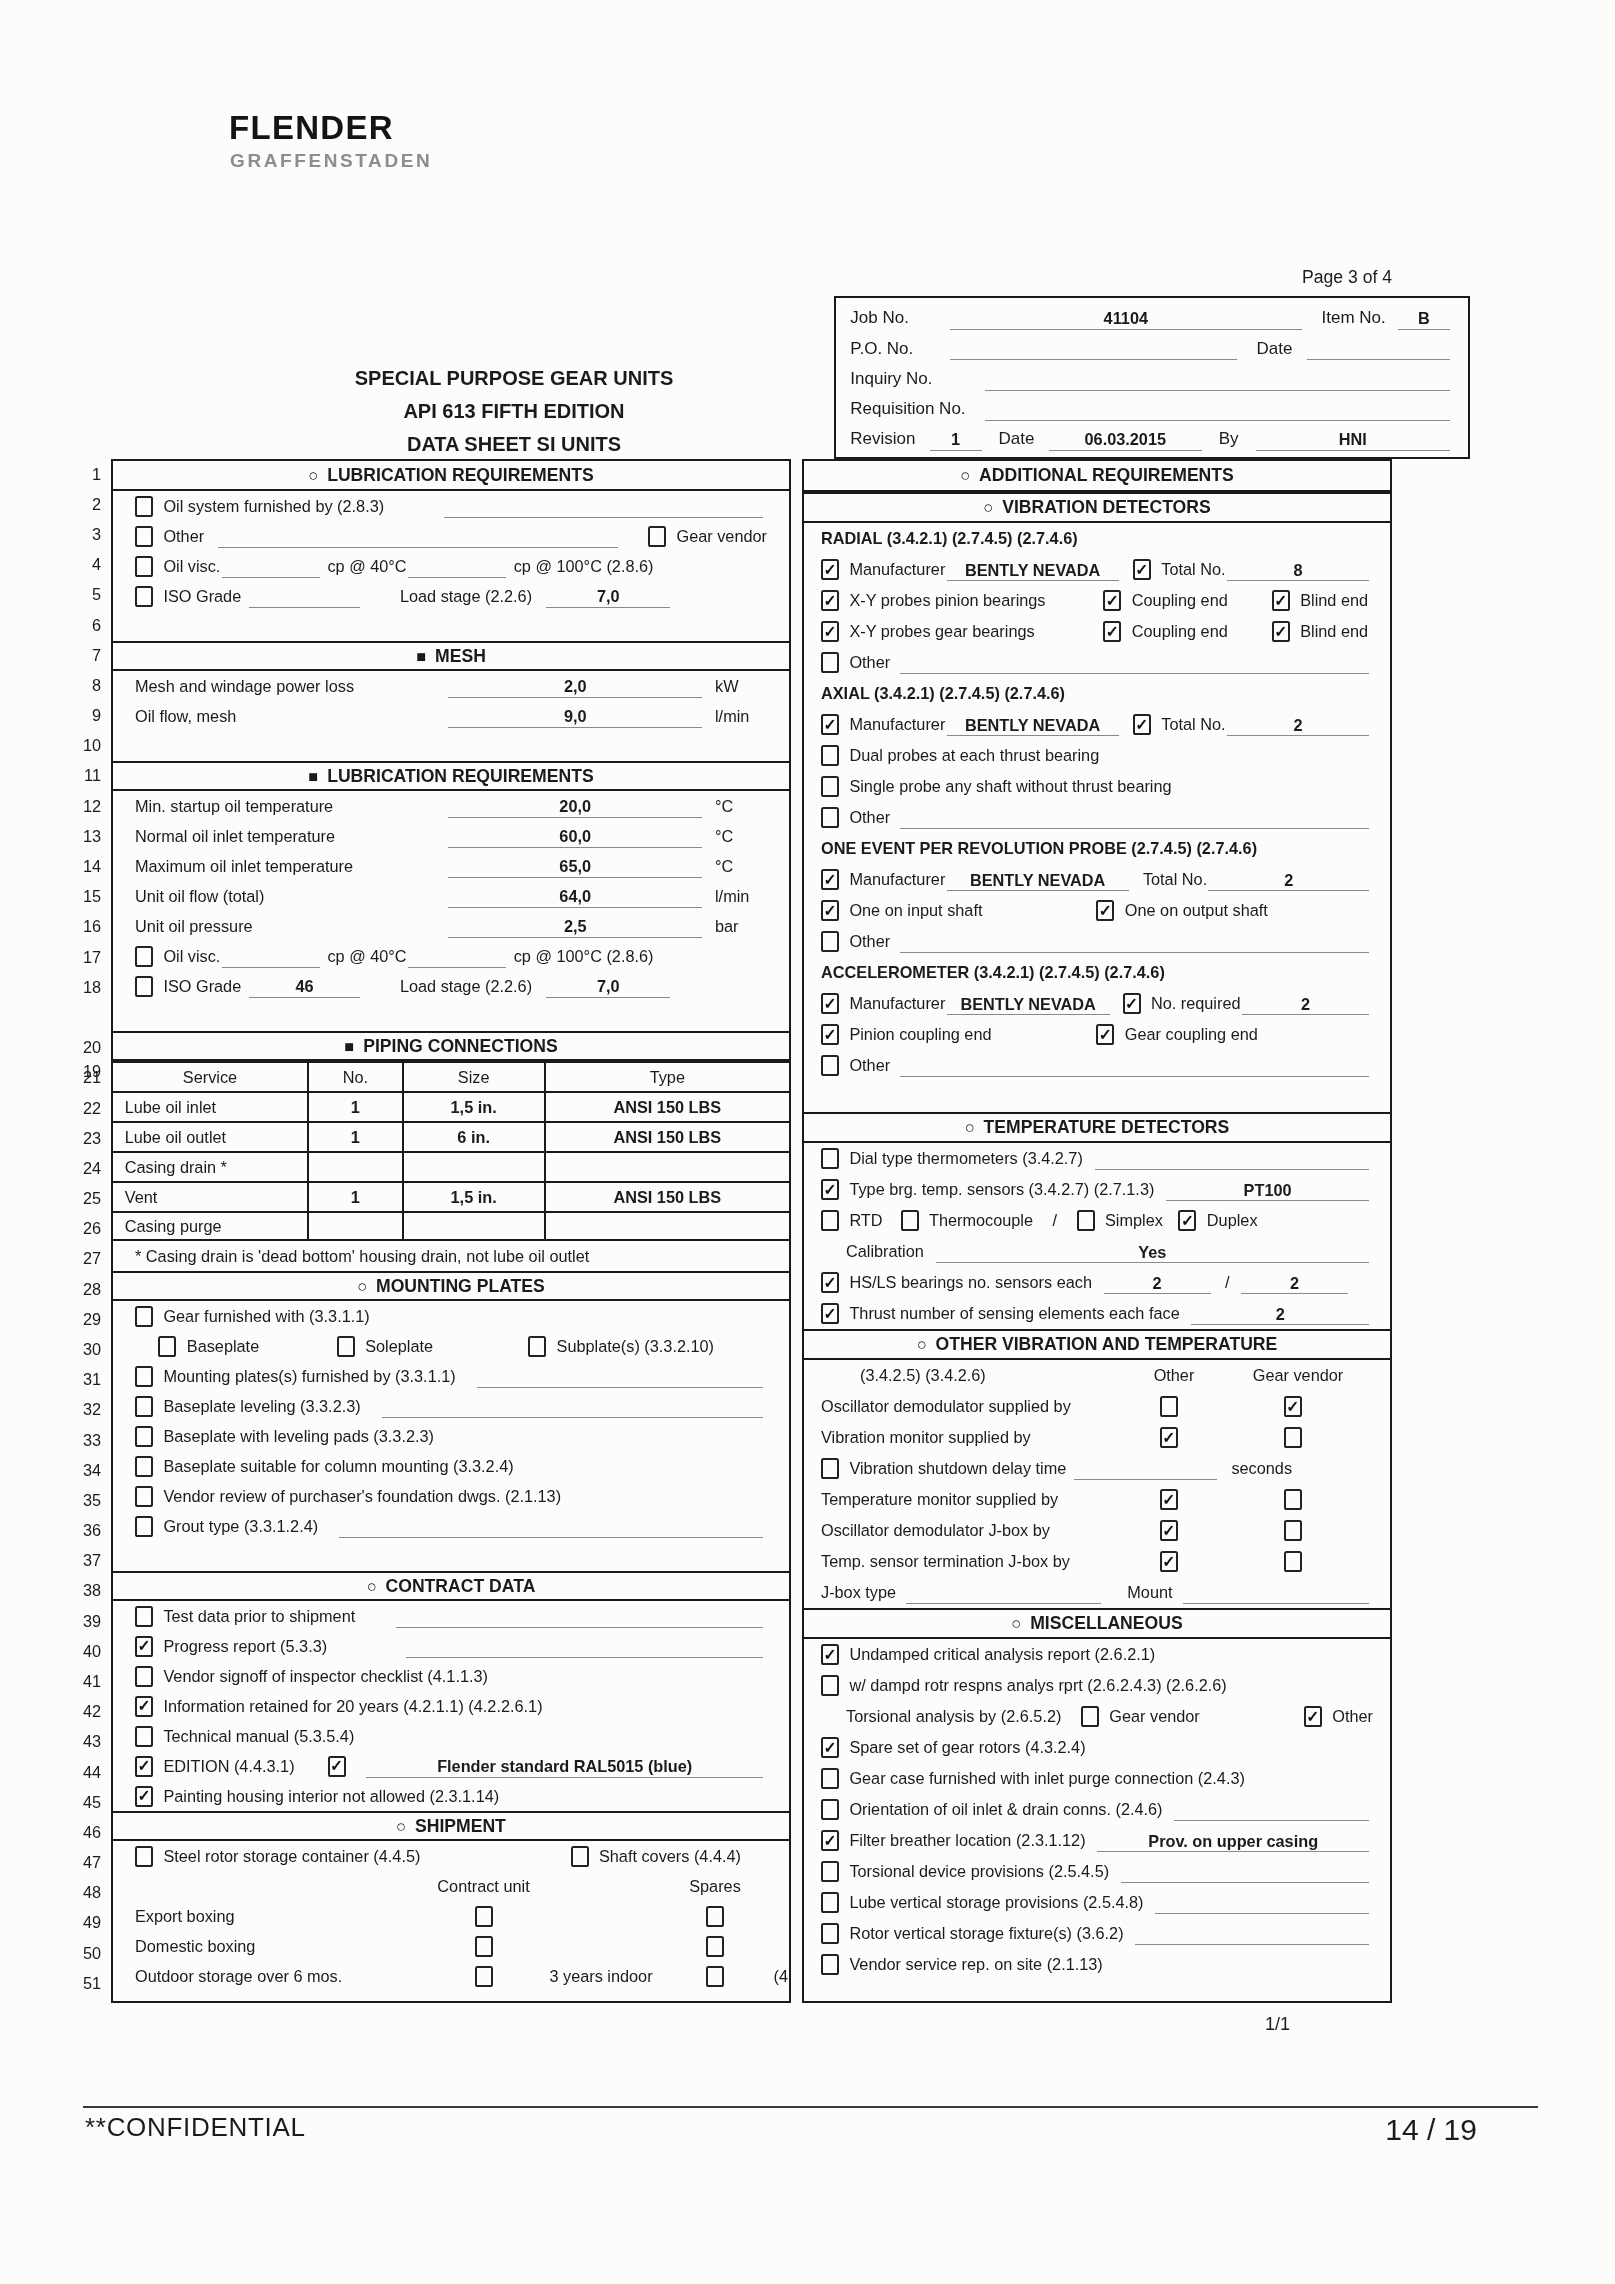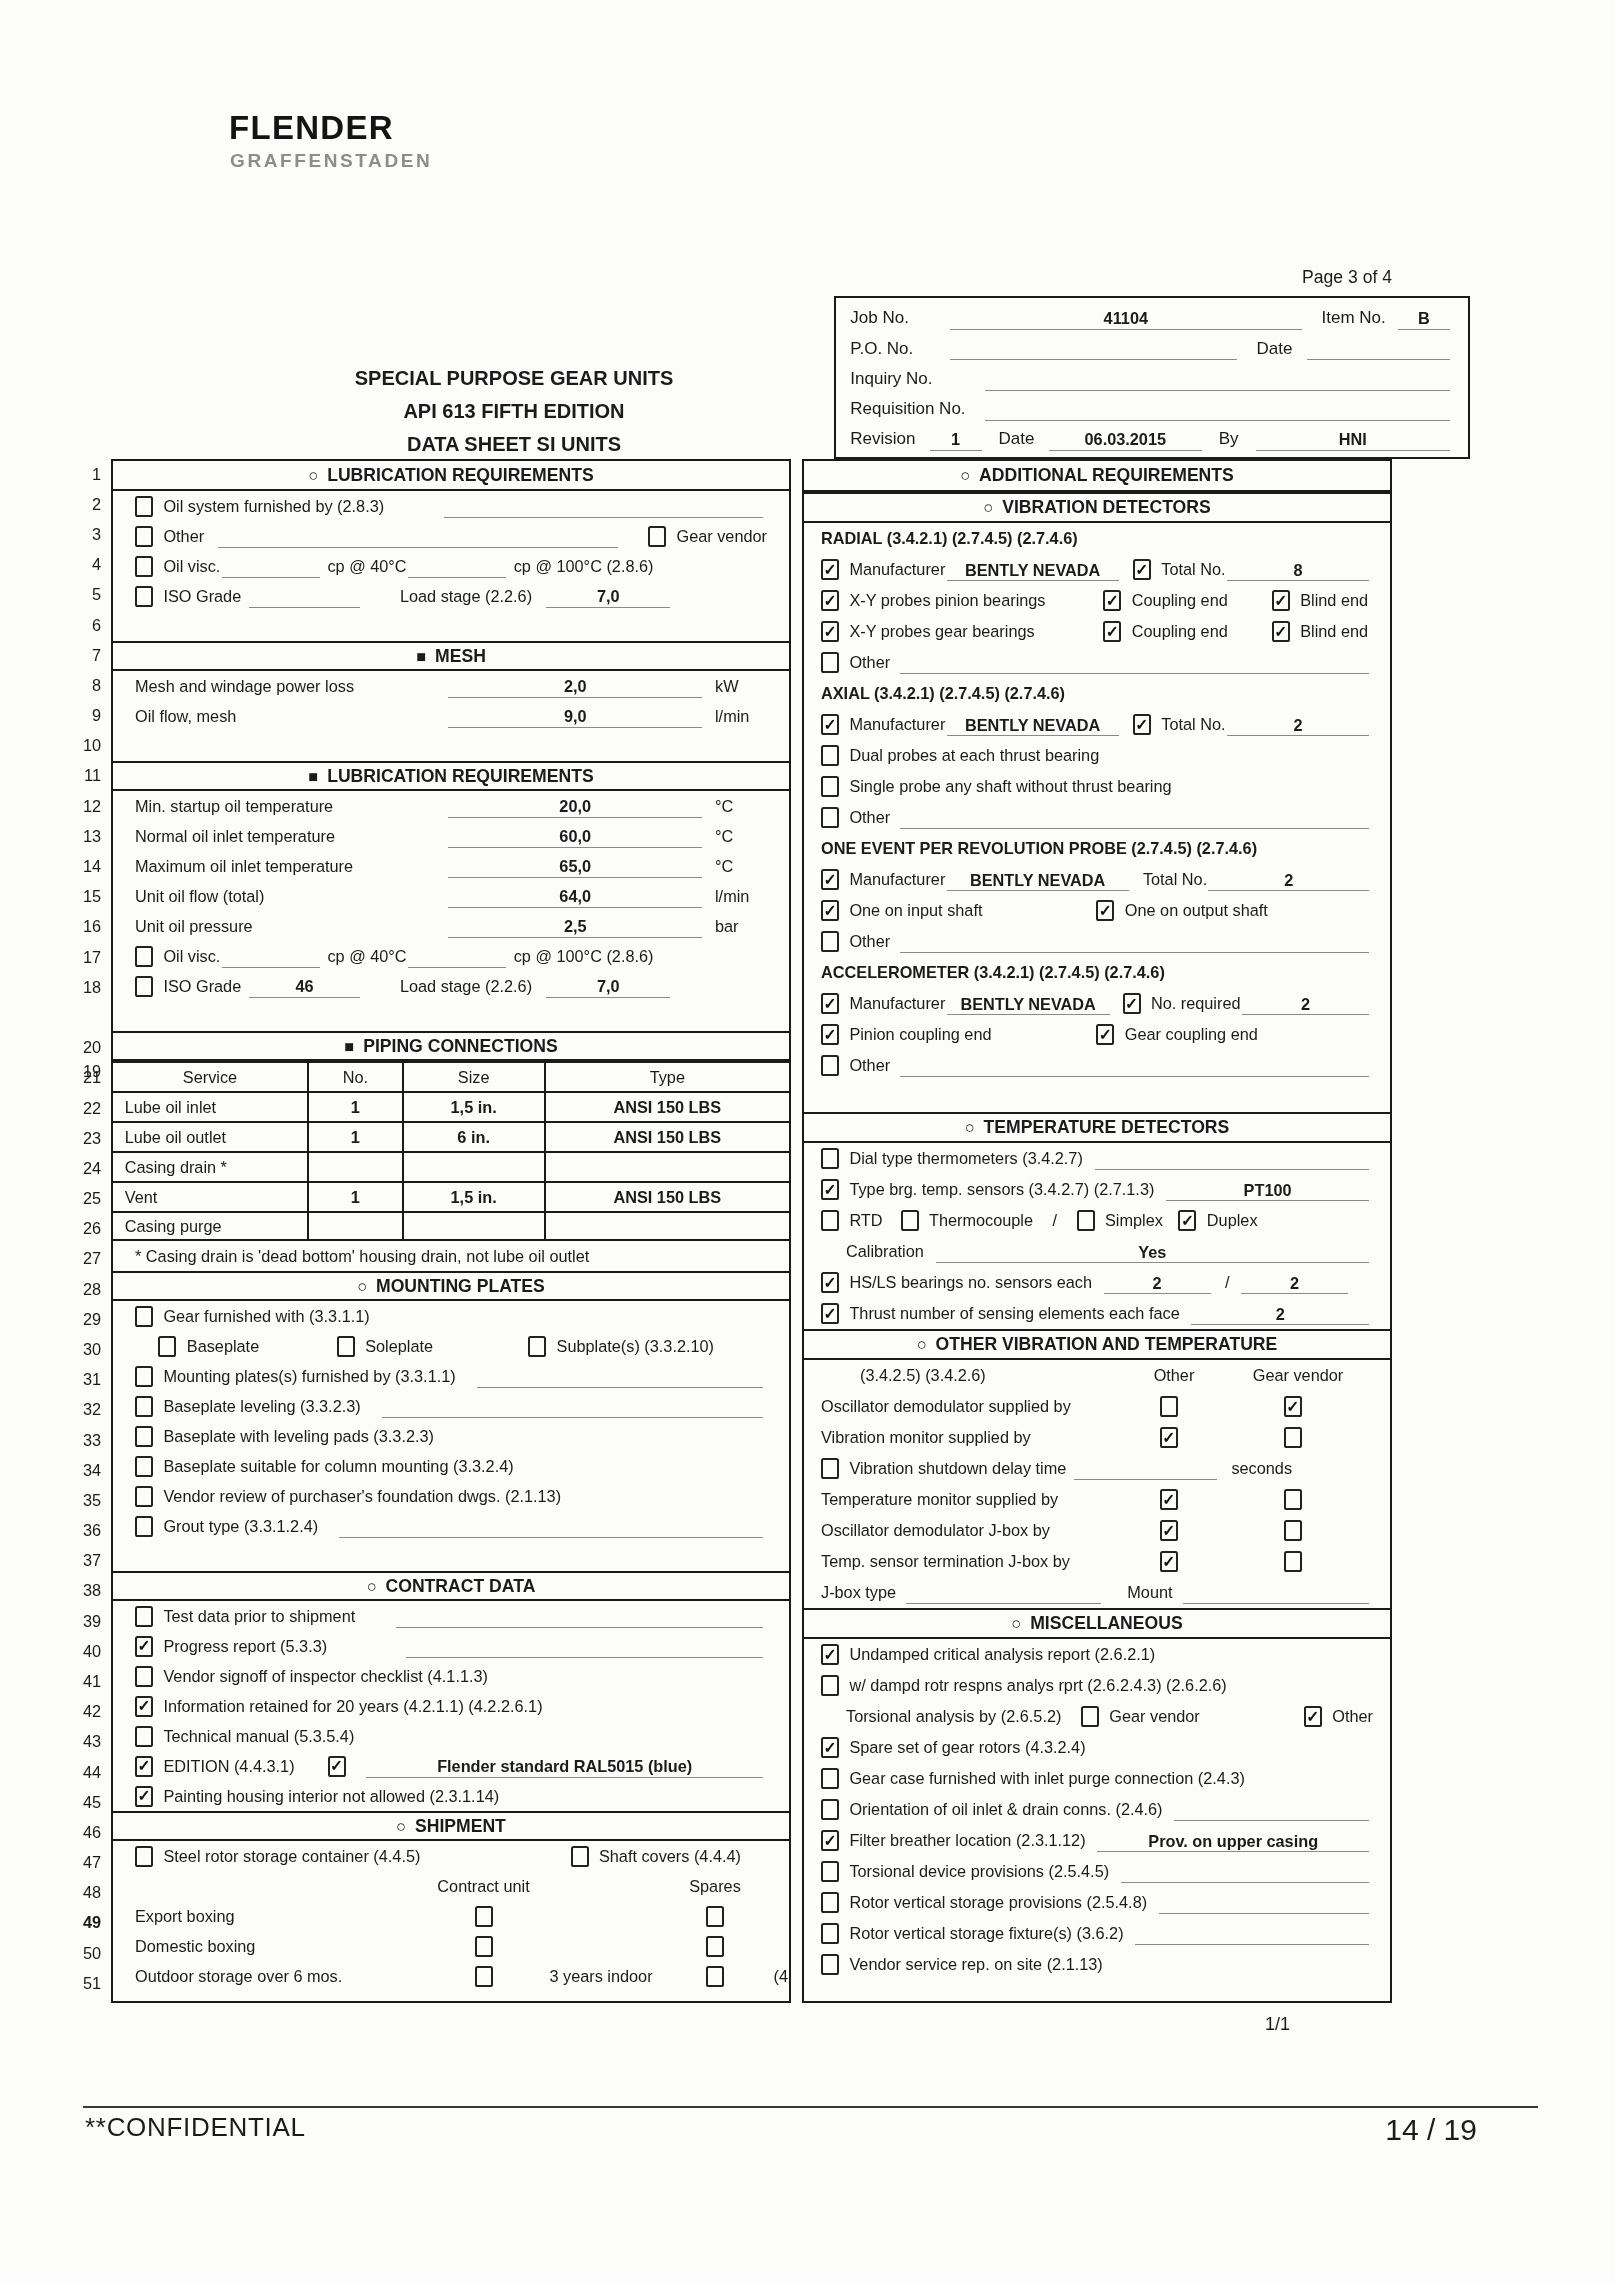--- a/index.html
+++ b/index.html
@@ -184,21 +184,21 @@
       <div class="rail" style="top: 1606px;">39</div>
       <div class="rail" style="top: 1636px;">40</div>
       <div class="rail" style="top: 1666px;">41</div>
       <div class="rail" style="top: 1696px; text-align: center;">42</div>
       <div class="rail" style="top: 1726px;">43</div>
       <div class="rail" style="top: 1757px;">44</div>
       <div class="rail" style="top: 1787px;">45</div>
       <div class="rail" style="top: 1817px;">46</div>
       <div class="rail" style="top: 1847px;">47</div>
       <div class="rail" style="top: 1877px;">48</div>
-      <div class="rail" style="top: 1907px; font-weight: bold;">49</div>
+      <div class="rail" style="top: 1907px;">49</div>
       <div class="rail" style="top: 1938px;">50</div>
       <div class="rail" style="top: 1968px;">51</div>
     </div>
 
   <div class="lbox" id="lbox">
       <div class="lrow hdrrow">
         <span class="sym">○</span>
         <span>LUBRICATION REQUIREMENTS</span>
       </div>
       <div class="lrow">
@@ -883,21 +883,21 @@
       <div class="lrow">
         <span class="cb"></span>
         <span class="lbl">Torsional device provisions (2.5.4.5)</span>
         <span class="sp" style="width: 10.4px;"></span>
         <span class="fill" style="flex: 1 1 0%;">
           <span class="fillv"></span>
         </span>
       </div>
       <div class="lrow">
         <span class="cb"></span>
-        <span class="lbl">Rotor vertical storage provisions (2.5.4.8)</span>
+        <span class="lbl">Lube vertical storage provisions (2.5.4.8)</span>
         <span class="sp" style="width: 10.4px;"></span>
         <span class="fill" style="flex: 1 1 0%;">
           <span class="fillv"></span>
         </span>
       </div>
       <div class="lrow">
         <span class="cb"></span>
         <span class="lbl">Rotor vertical storage fixture(s) (3.6.2)</span>
         <span class="sp" style="width: 10.4px;"></span>
         <span class="fill" style="flex: 1 1 0%;">

